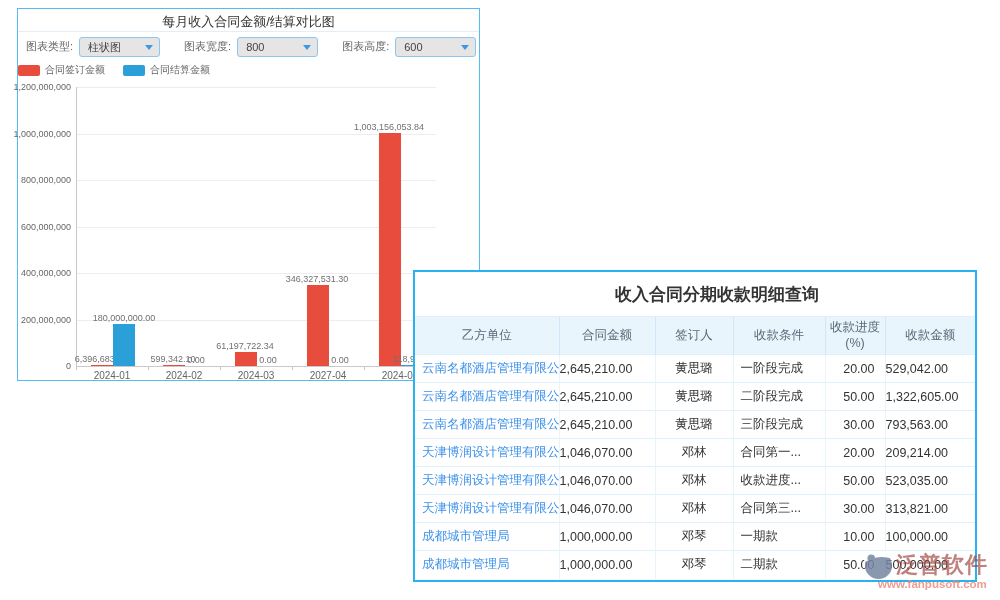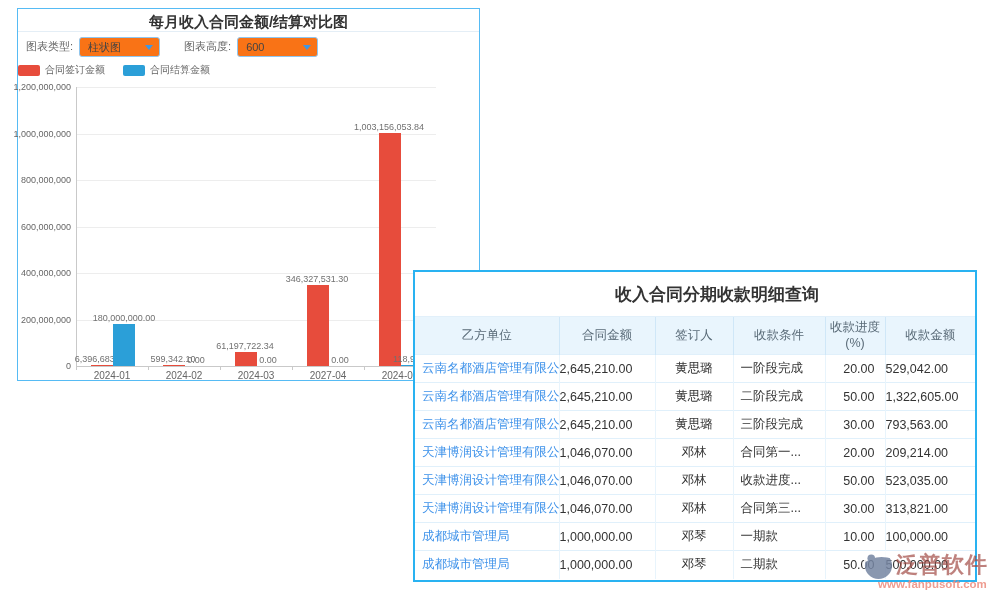--- a/index.html
+++ b/index.html
@@ -2,27 +2,27 @@
 <html><head>
 <meta charset="utf-8">
 <style>
   * { margin:0; padding:0; box-sizing:border-box; }
   html,body { width:1000px; height:600px; background:#fff; overflow:hidden;
               font-family:"Liberation Sans","DejaVu Sans",sans-serif; }
 
   
   .chart-panel { position:absolute; left:17px; top:8px; width:463px; height:373px;
                  background:#fff; border:1px solid #56bbf4; z-index:1; }
-  .chart-header { height:23px; line-height:25px; text-align:center; font-size:15px;
-                  font-weight:bold; color:#333; border-bottom:1px solid #e4eef6; }
+  .chart-header { height:23px; line-height:25px; text-align:center; font-size:13px;
+                  font-weight:normal; color:#333; border-bottom:1px solid #e4eef6; }
   .controls { display:flex; align-items:center; height:29px; padding-left:8px; gap:24px; }
   .ctrl-group { display:flex; align-items:center; }
   .ctrl-label { font-size:11px; color:#666; margin-right:6px; white-space:nowrap; }
   .select-box { position:relative; width:81px; height:20px; border:1px solid #8fc6ef;
-                border-radius:3px; background:#f97316; font-size:11px; color:#444;
+                border-radius:3px; background:#e5e5e5; font-size:11px; color:#444;
                 line-height:18px; padding-left:8px; cursor:pointer; }
   .select-caret { position:absolute; right:6px; top:7px; width:0; height:0;
                   border-left:4px solid transparent; border-right:4px solid transparent;
                   border-top:5px solid #3f97e3; }
   .legend { display:flex; align-items:center; gap:18px;
             height:14px; margin-top:2px; }
   .legend-item { display:flex; align-items:center; gap:5px; cursor:pointer; }
   .legend-swatch { width:22px; height:11px; border-radius:2px; }
   .legend-label { font-size:10px; color:#666; }
   .plot { position:absolute; left:0; top:0; right:0; bottom:0; }
@@ -66,20 +66,24 @@
 </style>
 </head>
 <body>
 
 <div class="chart-panel">
   <div class="chart-header">每月收入合同金额/结算对比图</div>
   <div class="controls" id="controls">
       <div class="ctrl-group">
         <span class="ctrl-label">图表类型:</span>
         <div class="select-box">柱状图<span class="select-caret"></span></div>
+      </div>
+      <div class="ctrl-group">
+        <span class="ctrl-label">图表宽度:</span>
+        <div class="select-box">800<span class="select-caret"></span></div>
       </div>
       <div class="ctrl-group">
         <span class="ctrl-label">图表高度:</span>
         <div class="select-box">600<span class="select-caret"></span></div>
       </div>
     </div>
   <div class="legend" id="legend">
       <div class="legend-item">
         <span class="legend-swatch" style="background: rgb(231, 76, 60);"></span>
         <span class="legend-label">合同签订金额</span>

